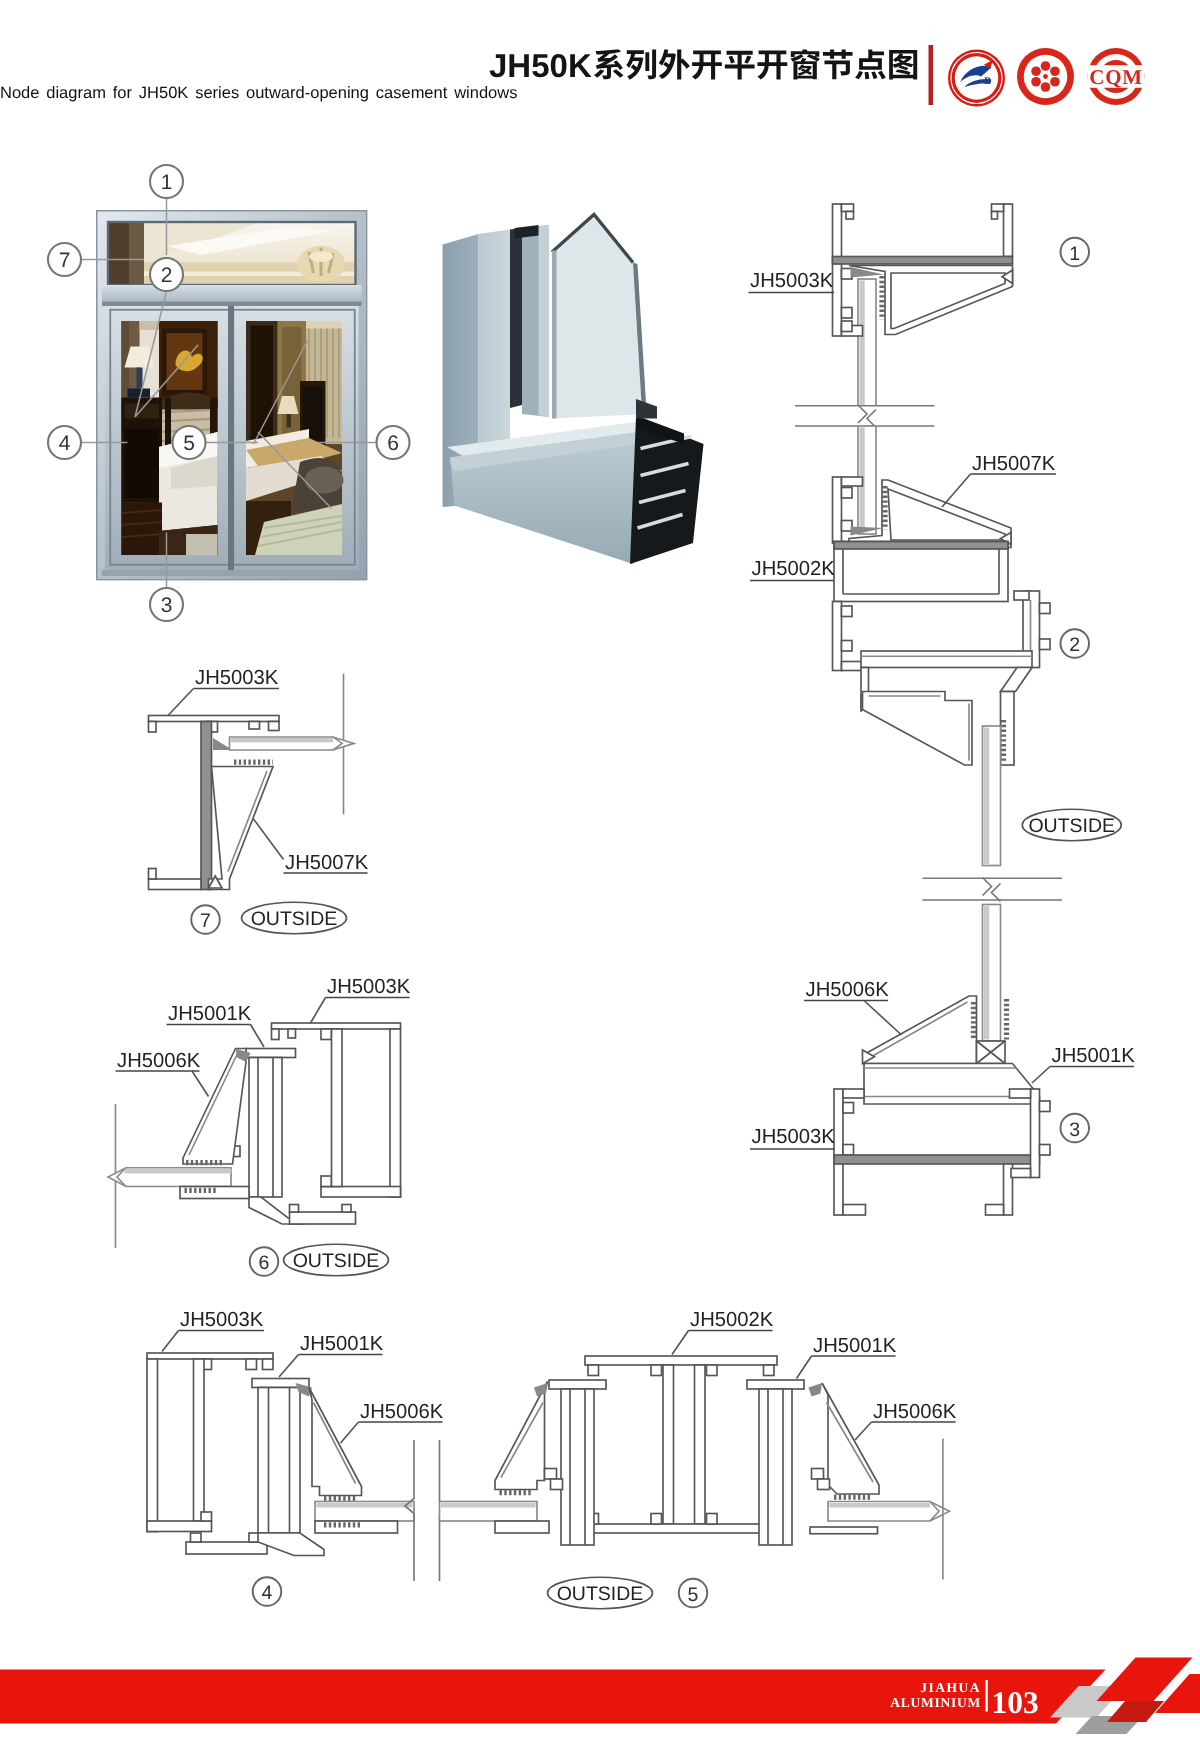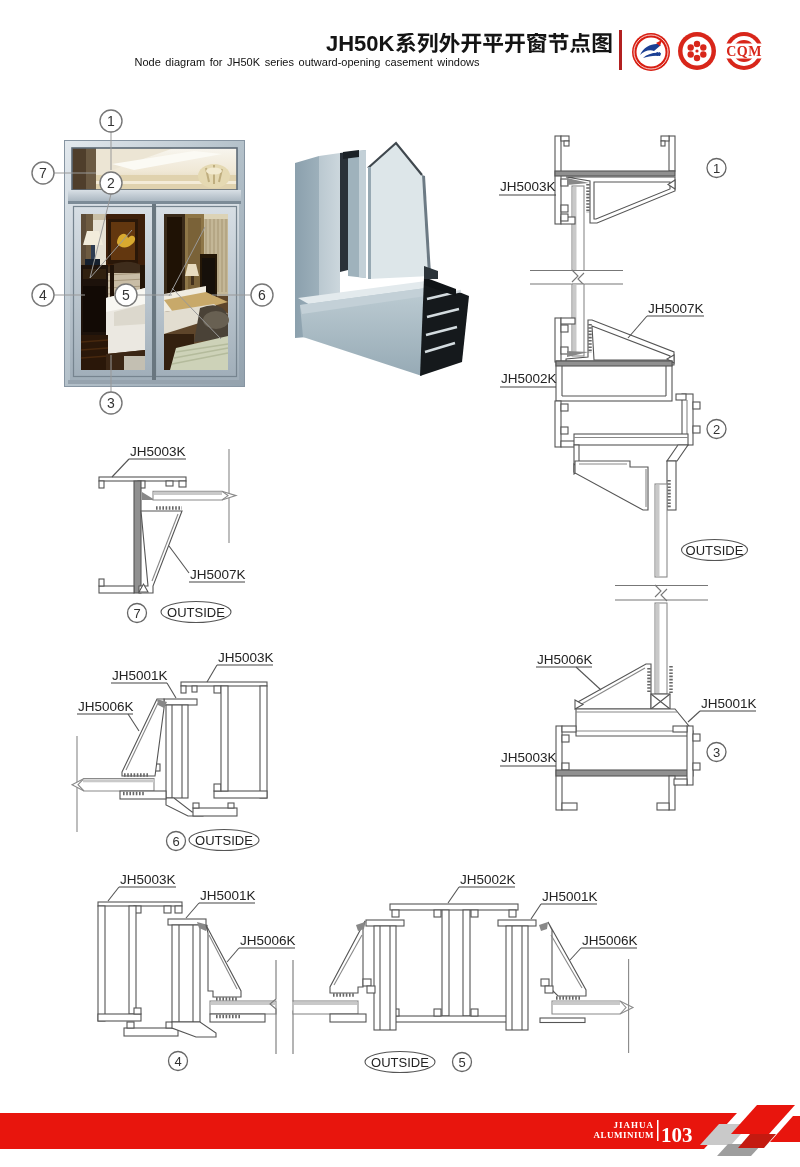--- a/index.html
+++ b/index.html
@@ -36,21 +36,21 @@
           <path d="M746.298095703125 491.92041015625H872.021728515625V172.5615234375Q872.021728515625 125.04052734375 860.0615234375 96.2098388671875Q848.101318359375 67.379150390625 812.500732421875 53.018798828125Q777.68017578125 38.87841796875 727.3299560546875 36.4283447265625Q676.979736328125 33.978271484375 606.539794921875 33.978271484375Q603.979736328125 62.0390625 594.1295166015625 98.1201171875Q584.279296875 134.201171875 572.47900390625 160.701904296875Q601.098388671875 159.701904296875 631.918212890625 158.8118896484375Q662.738037109375 157.921875 687.1280517578125 158.0318603515625Q711.51806640625 158.141845703125 720.738037109375 158.36181640625Q734.9580078125 158.581787109375 740.6280517578125 162.3017578125Q746.298095703125 166.021728515625 746.298095703125 176.24169921875ZM331.27783203125 414.39794921875H458.781494140625V-86.940673828125H331.27783203125ZM94.759765625 491.92041015625H801.759765625V376.337158203125H94.759765625ZM49.299560546875 750.581787109375H952.260498046875V636.338623046875H49.299560546875ZM264.858154296875 849.720703125H388.24169921875V540H264.858154296875ZM616.11865234375 849.720703125H743.40234375V540H616.11865234375Z"></path>
         </g>
         <g transform="translate(174.4,0) scale(0.021800,-0.021800)">
           <path d="M434.4384765625 849.720703125H556.261962890625V502.240234375H434.4384765625ZM267.622314453125 443.87841796875V315.2822265625H727.257568359375V443.87841796875ZM153.0390625 555.00146484375H849.861083984375V204.379150390625H153.0390625ZM490.56005859375 761.382080078125H915.92041015625V649.47900390625H490.56005859375ZM319.4384765625 128 433.461669921875 139.140380859375Q441.24169921875 106.020263671875 447.1317138671875 67.6201171875Q453.021728515625 29.219970703125 456.8017578125 -6.0701904296875Q460.581787109375 -41.3603515625 461.36181640625 -68.04052734375L339.87841796875 -83.180908203125Q339.87841796875 -56.8408203125 337.37841796875 -20.5506591796875Q334.87841796875 15.739501953125 330.2684326171875 54.919677734375Q325.658447265625 94.099853515625 319.4384765625 128ZM525.098388671875 127 634.781494140625 151.500732421875Q650.00146484375 120.16064453125 665.281494140625 83.820556640625Q680.5615234375 47.48046875 692.9515380859375 13.140380859375Q705.341552734375 -21.19970703125 711.12158203125 -48.099853515625L593.978271484375 -77.940673828125Q588.978271484375 -51.6005859375 578.25830078125 -15.98046875Q567.538330078125 19.6396484375 553.538330078125 57.259765625Q539.538330078125 94.8798828125 525.098388671875 127ZM728.538330078125 133.099853515625 836.44140625 172.40087890625Q861.101318359375 140.620849609375 886.4312744140625 102.8907470703125Q911.76123046875 65.16064453125 933.6512451171875 28.4305419921875Q955.541259765625 -8.299560546875 967.541259765625 -37.6396484375L851.837890625 -82.8408203125Q841.39794921875 -53.500732421875 821.3480224609375 -16.2706298828125Q801.298095703125 20.95947265625 776.858154296875 60.4696044921875Q752.418212890625 99.979736328125 728.538330078125 133.099853515625ZM154.75830078125 164.500732421875 269.901611328125 135.43994140625Q248.921875 75.539794921875 214.0419921875 14.919677734375Q179.162109375 -45.700439453125 140.062255859375 -86.04052734375L29.0390625 -31.9189453125Q66.018798828125 0.9609375 99.838623046875 55.120849609375Q133.658447265625 109.28076171875 154.75830078125 164.500732421875Z"></path>
         </g>
         <g transform="translate(196.2,0) scale(0.021800,-0.021800)">
           <path d="M71.819091796875 811.421142578125H929.740966796875V-90.28076171875H809.257568359375V703.63818359375H186.84228515625V-90.28076171875H71.819091796875ZM142.76123046875 51.461669921875H874.1591796875V-53.981201171875H142.76123046875ZM357.6787109375 267.379150390625 406.219970703125 335.060791015625Q448.1201171875 327.060791015625 494.520263671875 314.560791015625Q540.92041015625 302.060791015625 583.320556640625 287.9508056640625Q625.720703125 273.8408203125 656.180908203125 260.060791015625L607.07958984375 185.698974609375Q577.95947265625 200.259033203125 535.1693115234375 215.6490478515625Q492.379150390625 231.0390625 446.0889892578125 244.819091796875Q399.798828125 258.59912109375 357.6787109375 267.379150390625ZM406.3994140625 707.219970703125 503.822021484375 673.259033203125Q475.0419921875 629.379150390625 435.98193359375 586.6591796875Q396.921875 543.939208984375 354.141845703125 506.939208984375Q311.36181640625 469.939208984375 269.921875 442.499267578125Q261.681640625 452.51953125 247.3212890625 465.7698974609375Q232.9609375 479.020263671875 217.820556640625 492.2706298828125Q202.68017578125 505.52099609375 190.8798828125 513.76123046875Q252.979736328125 548.52099609375 311.359619140625 600.220703125Q369.739501953125 651.92041015625 406.3994140625 707.219970703125ZM670.939208984375 627.43994140625H690.419677734375L707.340087890625 631.780029296875L774.48193359375 592.47900390625Q735.141845703125 531.0390625 674.641845703125 479.6490478515625Q614.141845703125 428.259033203125 541.0318603515625 387.5889892578125Q467.921875 346.9189453125 388.4718017578125 316.9688720703125Q309.021728515625 287.018798828125 229.781494140625 267.6787109375Q224.661376953125 281.819091796875 215.5311279296875 300.4696044921875Q206.40087890625 319.1201171875 195.6005859375 336.4906005859375Q184.80029296875 353.861083984375 174.780029296875 365.221435546875Q249.900146484375 379.44140625 325.5101318359375 403.2113037109375Q401.1201171875 426.981201171875 468.719970703125 459.02099609375Q536.31982421875 491.060791015625 588.859619140625 529.98046875Q641.3994140625 568.900146484375 670.939208984375 612.6396484375ZM387.3212890625 557.798828125Q430.76123046875 513.179443359375 499.801025390625 476.3299560546875Q568.8408203125 439.48046875 652.4305419921875 412.060791015625Q736.020263671875 384.64111328125 822.43994140625 369.76123046875Q805.95947265625 354.060791015625 786.4189453125 327.56005859375Q766.87841796875 301.059326171875 756.078125 280.798828125Q667.538330078125 300.018798828125 582.55859375 334.11865234375Q497.578857421875 368.218505859375 424.698974609375 415.25830078125Q351.819091796875 462.298095703125 300.138916015625 518.497802734375ZM410.221435546875 627.43994140625H704.56005859375V539.15771484375H348.539794921875ZM266.059326171875 139.0390625 320.28076171875 217.0810546875Q371.060791015625 211.861083984375 426.6707763671875 202.64111328125Q482.28076171875 193.421142578125 536.8907470703125 181.8111572265625Q591.500732421875 170.201171875 640.6707763671875 157.3111572265625Q689.8408203125 144.421142578125 728.52099609375 131.64111328125L676.07958984375 46.9189453125Q626.95947265625 65.259033203125 557.3994140625 83.4290771484375Q487.83935546875 101.59912109375 411.83935546875 116.319091796875Q335.83935546875 131.0390625 266.059326171875 139.0390625Z"></path>
         </g>
       </g>
     </svg>
-<div class="abs" style="left:0;top:56px;width:614px;text-align:center;font-size:11px;color:#111;word-spacing:1.5px;">Node diagram for JH50K series outward-opening casement windows</div>
+<div class="abs" style="left:0;top:56px;width:614px;text-align:left;font-size:11px;color:#111;word-spacing:1.5px;">Node diagram for JH50K series outward-opening casement windows</div>
 </div>
 <div class="abs" style="left:619px;top:30px;width:3px;height:40px;background:#b22020;"></div>
 
 <svg class="abs" style="left:630px;top:31px;" width="170" height="42" viewBox="0 0 170 42">
 
   <circle cx="21" cy="21" r="19" fill="#d81e12"></circle>
   <circle cx="21" cy="21" r="14.5" fill="#fff"></circle>
   <circle cx="21" cy="21" r="17" fill="none" stroke="#fff" stroke-width="0.8"></circle>
   <path d="M10,24 C14,14 26,11 31,14 L24,20 C20,18 14,20 10,24Z" fill="#1b3f94"></path>
   <path d="M13,27 C17,23 24,21 31,22 L30,25 C24,24 17,26 13,27Z" fill="#1b3f94"></path>

